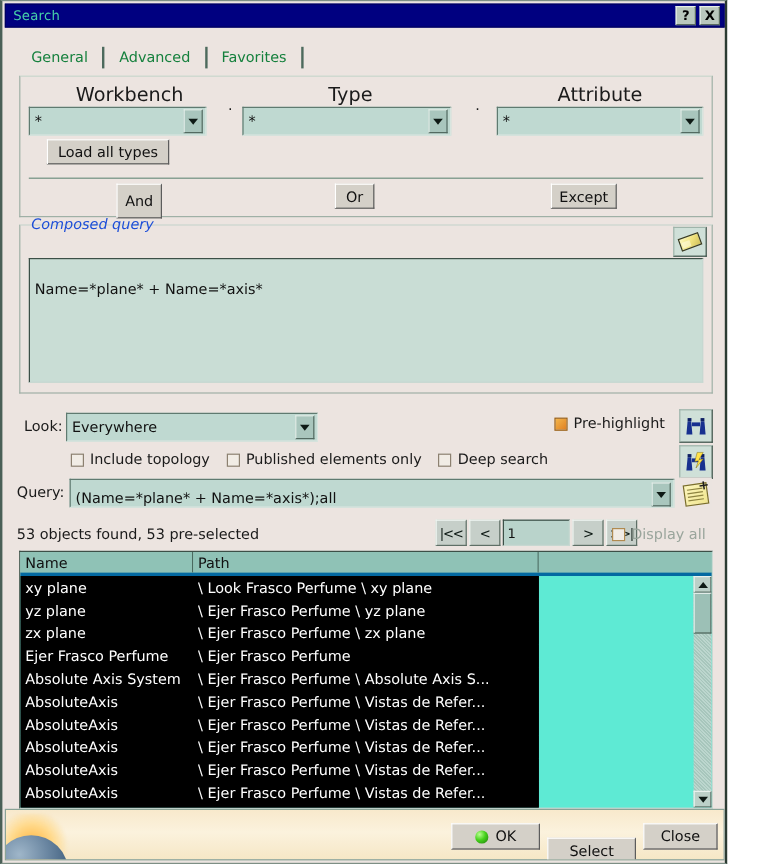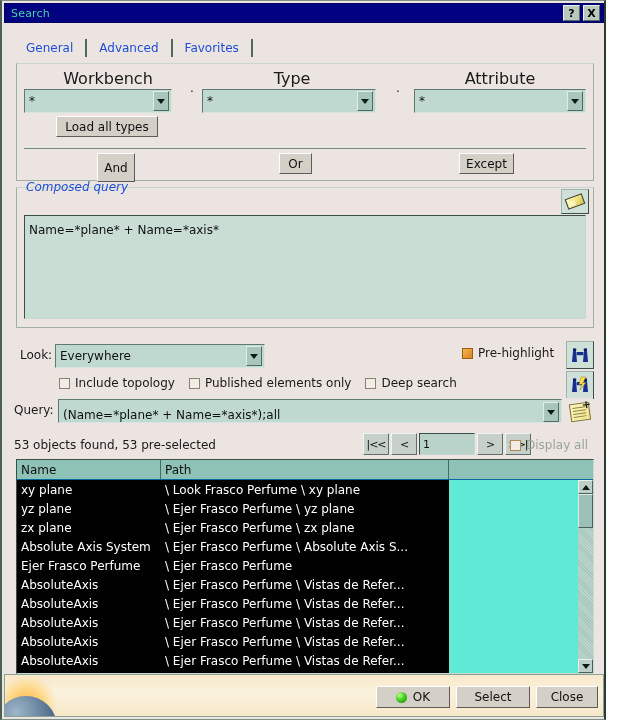--- a/index.html
+++ b/index.html
@@ -48,21 +48,21 @@
     line-height: 1;
   }
 
   
   .tabstrip {
     position: absolute; left: 14px; top: 38px;
     width: 578px; height: 25px;
     display: flex; align-items: flex-start;
   }
   .tab {
-    font-size: 12px; color: #1d4ed8;
+    font-size: 12px; color: #15803d;
     padding: 2px 12px 2px 12px;
     border-right: 2px solid #4d6a5d;
     white-space: nowrap;
   }
   .tab.first { padding-left: 10px; }
 
   
   .panel-top {
     position: absolute; left: 14px; top: 62px;
     width: 578px; height: 118px;
@@ -113,21 +113,21 @@
   .btn3d {
     background: #d4d0c8;
     border: 1px solid;
     border-color: #ffffff #5c5c5c #5c5c5c #ffffff;
     font-size: 12px; color: #111;
     display: flex; align-items: center; justify-content: center;
     font-family: "DejaVu Sans", sans-serif;
     cursor: default;
   }
 
-  #btn-loadall { position: absolute; left: 54px; top: 115px; width: 102px; height: 21px; }
+  #btn-loadall { position: absolute; left: 37px; top: 115px; width: 102px; height: 21px; }
 
   .hr-green {
     position: absolute; left: 22px; top: 147px;
     width: 562px; height: 1px; background: #6f8f80;
   }
 
   #btn-and    { position: absolute; left: 95px;  top: 152px; width: 38px; height: 29px; }
   #btn-or     { position: absolute; left: 277px; top: 152px; width: 33px; height: 21px; }
   #btn-except { position: absolute; left: 457px; top: 152px; width: 55px; height: 21px; }
 
@@ -161,21 +161,21 @@
     content: ""; position: absolute;
     left: 1px; top: 3px; width: 7px; height: 5px;
     background: #fffde7; opacity: .55;
   }
   .cq-box {
     position: absolute; left: 22px; top: 214px;
     width: 562px; height: 104px;
     background: #c9ddd5;
     border: 1px solid;
     border-color: #3c4f47 #c7d8d1 #c7d8d1 #3c4f47;
-    padding: 7px 4px;
+    padding: 18px 4px;
     font-size: 12px; color: #111;
     overflow: hidden;
   }
 
   
   .panel-look {
     position: absolute; left: 14px; top: 334px;
     width: 578px; height: 92px;
   }
   .look-label { position: absolute; left: 18px; top: 347px; font-size: 12px; color: #1a1a1a; }
@@ -266,21 +266,21 @@
   .listwrap {
     position: absolute; left: 14px; top: 458px;
     width: 578px; height: 215px;
     background: #c9ddd5;
     border: 1px solid;
     border-color: #3c4f47 #c7d8d1 #c7d8d1 #3c4f47;
   }
   .list-header {
     display: flex; height: 20px;
     background: #8fc2b6;
-    border-bottom: 1px solid #0369a1;
+    border-bottom: 3px solid #0369a1;
   }
   .hdr-cell {
     font-size: 12px; color: #111;
     padding-left: 4px;
     display: flex; align-items: center;
     border-right: 1px solid #4a6a60;
     background: #8fc2b6;
   }
   .hdr-name { width: 144px; }
   .hdr-path { width: 288px; }
@@ -356,21 +356,21 @@
     position: absolute; top: 11px;
     height: 22px;
     background: #d4d0c8;
     border: 1px solid;
     border-color: #ffffff #5c5c5c #5c5c5c #ffffff;
     font-size: 12px; color: #111;
     display: flex; align-items: center; justify-content: center;
     gap: 6px;
   }
   #f-ok     { left: 371px; width: 74px; }
-  #f-select { left: 451px; width: 74px; }
+  #f-select { left: 451px; width: 74px; margin-top: 12px; }
   #f-close  { left: 531px; width: 62px; }
   .okdot {
     width: 11px; height: 11px; border-radius: 50%;
     background: radial-gradient(circle at 33% 30%, #b8ff90 0%, #46d21c 45%, #1d7a0c 100%);
   }
 </style>
 </head>
 <body>
 
 <div id="app">
@@ -523,26 +523,26 @@
           </div>
           <div class="row">
             <div class="cell c-name">yz plane</div>
             <div class="cell c-path">\ Ejer Frasco Perfume \ yz plane</div>
           </div>
           <div class="row">
             <div class="cell c-name">zx plane</div>
             <div class="cell c-path">\ Ejer Frasco Perfume \ zx plane</div>
           </div>
           <div class="row">
+            <div class="cell c-name">Ejer Frasco Perfume</div>
+            <div class="cell c-path">\ Ejer Frasco Perfume</div>
+          </div>
+          <div class="row">
             <div class="cell c-name">Absolute Axis System</div>
             <div class="cell c-path">\ Ejer Frasco Perfume \ Absolute Axis S...</div>
-          </div>
-          <div class="row">
-            <div class="cell c-name">Ejer Frasco Perfume</div>
-            <div class="cell c-path">\ Ejer Frasco Perfume</div>
           </div>
           <div class="row">
             <div class="cell c-name">AbsoluteAxis</div>
             <div class="cell c-path">\ Ejer Frasco Perfume \ Vistas de Refer...</div>
           </div>
           <div class="row">
             <div class="cell c-name">AbsoluteAxis</div>
             <div class="cell c-path">\ Ejer Frasco Perfume \ Vistas de Refer...</div>
           </div>
           <div class="row">

